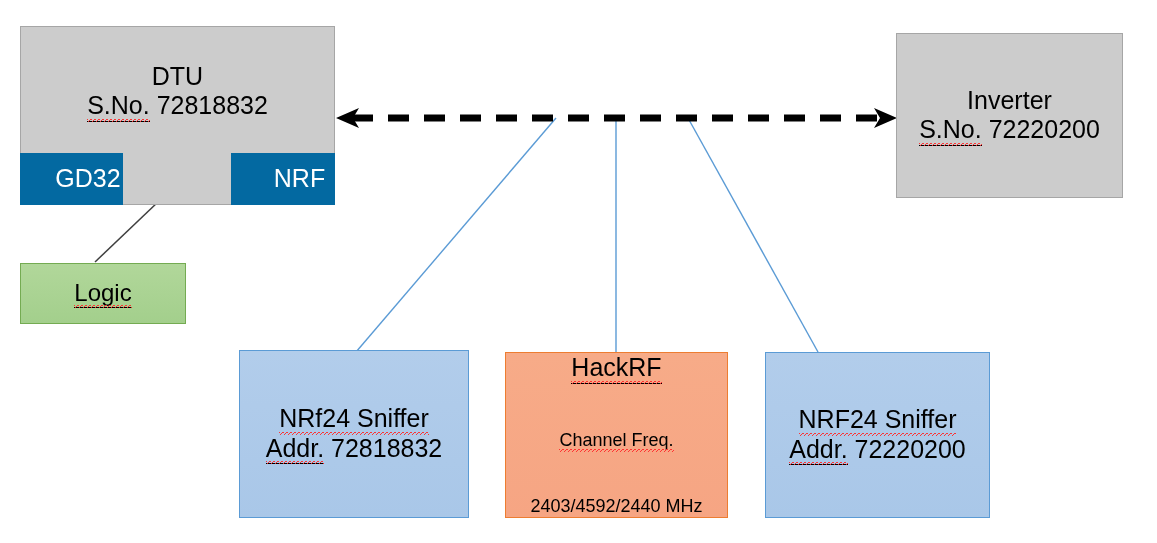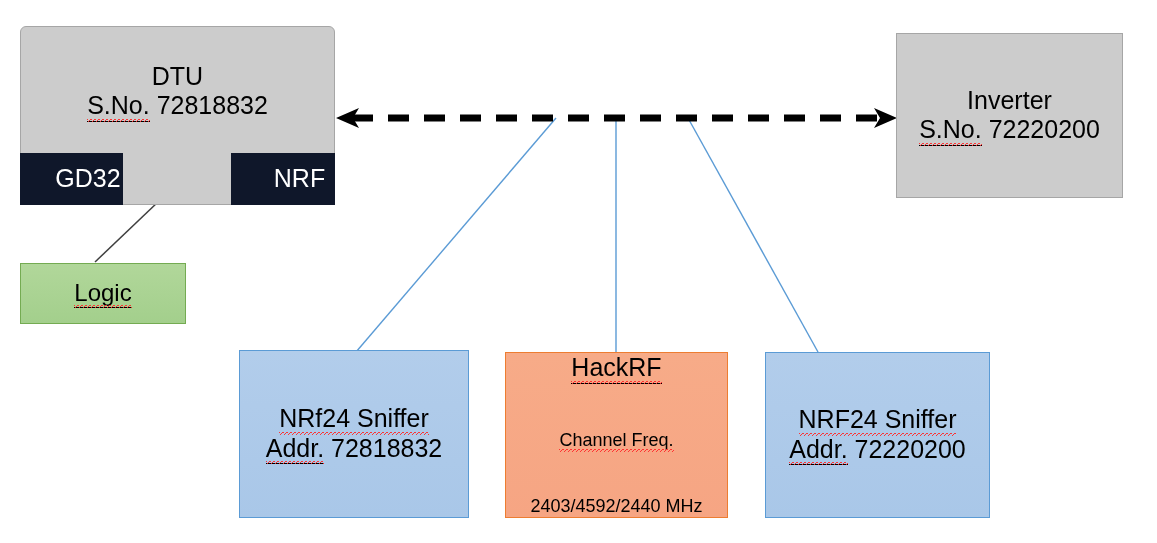--- a/index.html
+++ b/index.html
@@ -33,21 +33,21 @@
     color: #000000;
   }
 
   
   .box-grey {
     background: #cccccc;
     border: 1px solid #a6a6a6;
   }
   
   .box-black {
-    background: #0f172a;
+    background: #0369a1;
     color: #ffffff;
     border: none;
     padding-left: 33px;
   }
   
   .box-green {
     background: linear-gradient(to bottom, #b1d79a 0%, #a3cf8c 100%);
     border: 1px solid #74ab52;
   }
   
@@ -55,21 +55,21 @@
     background: linear-gradient(to bottom, #b2cdeb 0%, #a9c7e8 100%);
     border: 1px solid #5b9bd5;
   }
   
   .box-orange {
     background: linear-gradient(to bottom, #f7ab88 0%, #f6a583 100%);
     border: 1px solid #ed7d31;
   }
 
   
-  #dtu-box      { left: 20px;  top: 26px;  width: 315px; height: 179px; border-radius: 6px; }
+  #dtu-box      { left: 20px;  top: 26px;  width: 315px; height: 179px; }
   #gd32-box     { left: 20px;  top: 153px; width: 103px; height: 52px;  }
   #nrf-box      { left: 231px; top: 153px; width: 104px; height: 52px; justify-content: center;  }
   #logic-box    { left: 20px;  top: 263px; width: 166px; height: 61px;  }
   #inverter-box { left: 896px; top: 33px;  width: 227px; height: 165px; text-align: center; }
   #sniffer-left-box  { left: 239px; top: 350px; width: 230px; height: 168px; }
   #hackrf-box        { left: 505px; top: 352px; width: 223px; height: 166px; justify-content: space-between; }
   #sniffer-right-box { left: 765px; top: 352px; width: 225px; height: 166px; }
 
   
   .t-lg   { font-size: 25px; }

